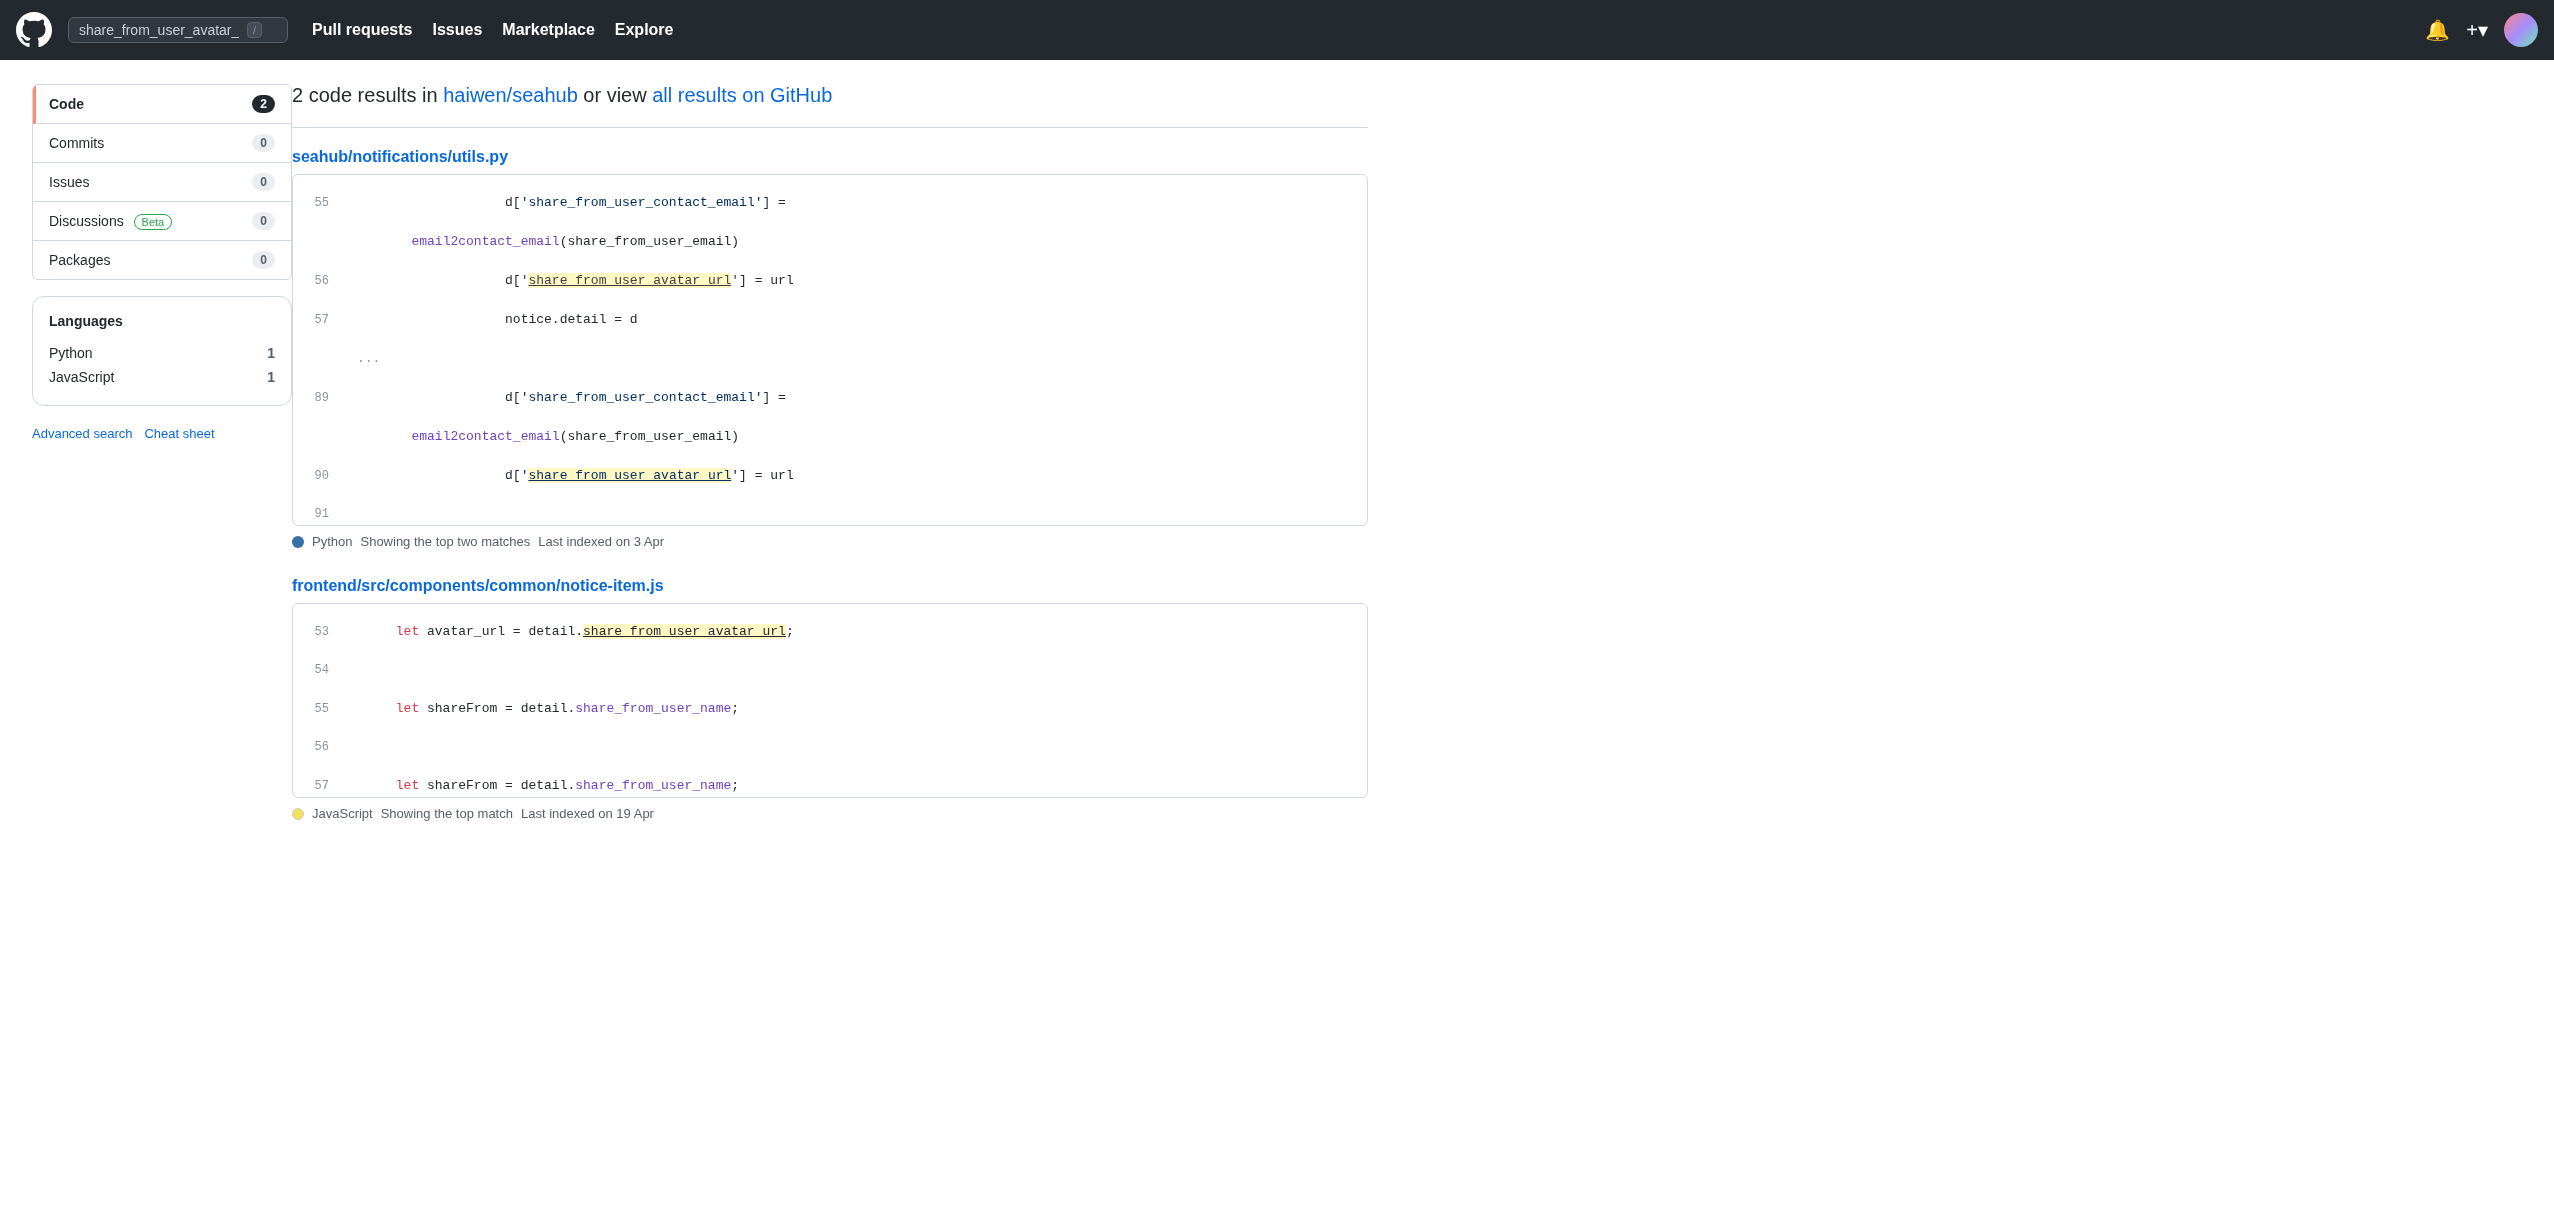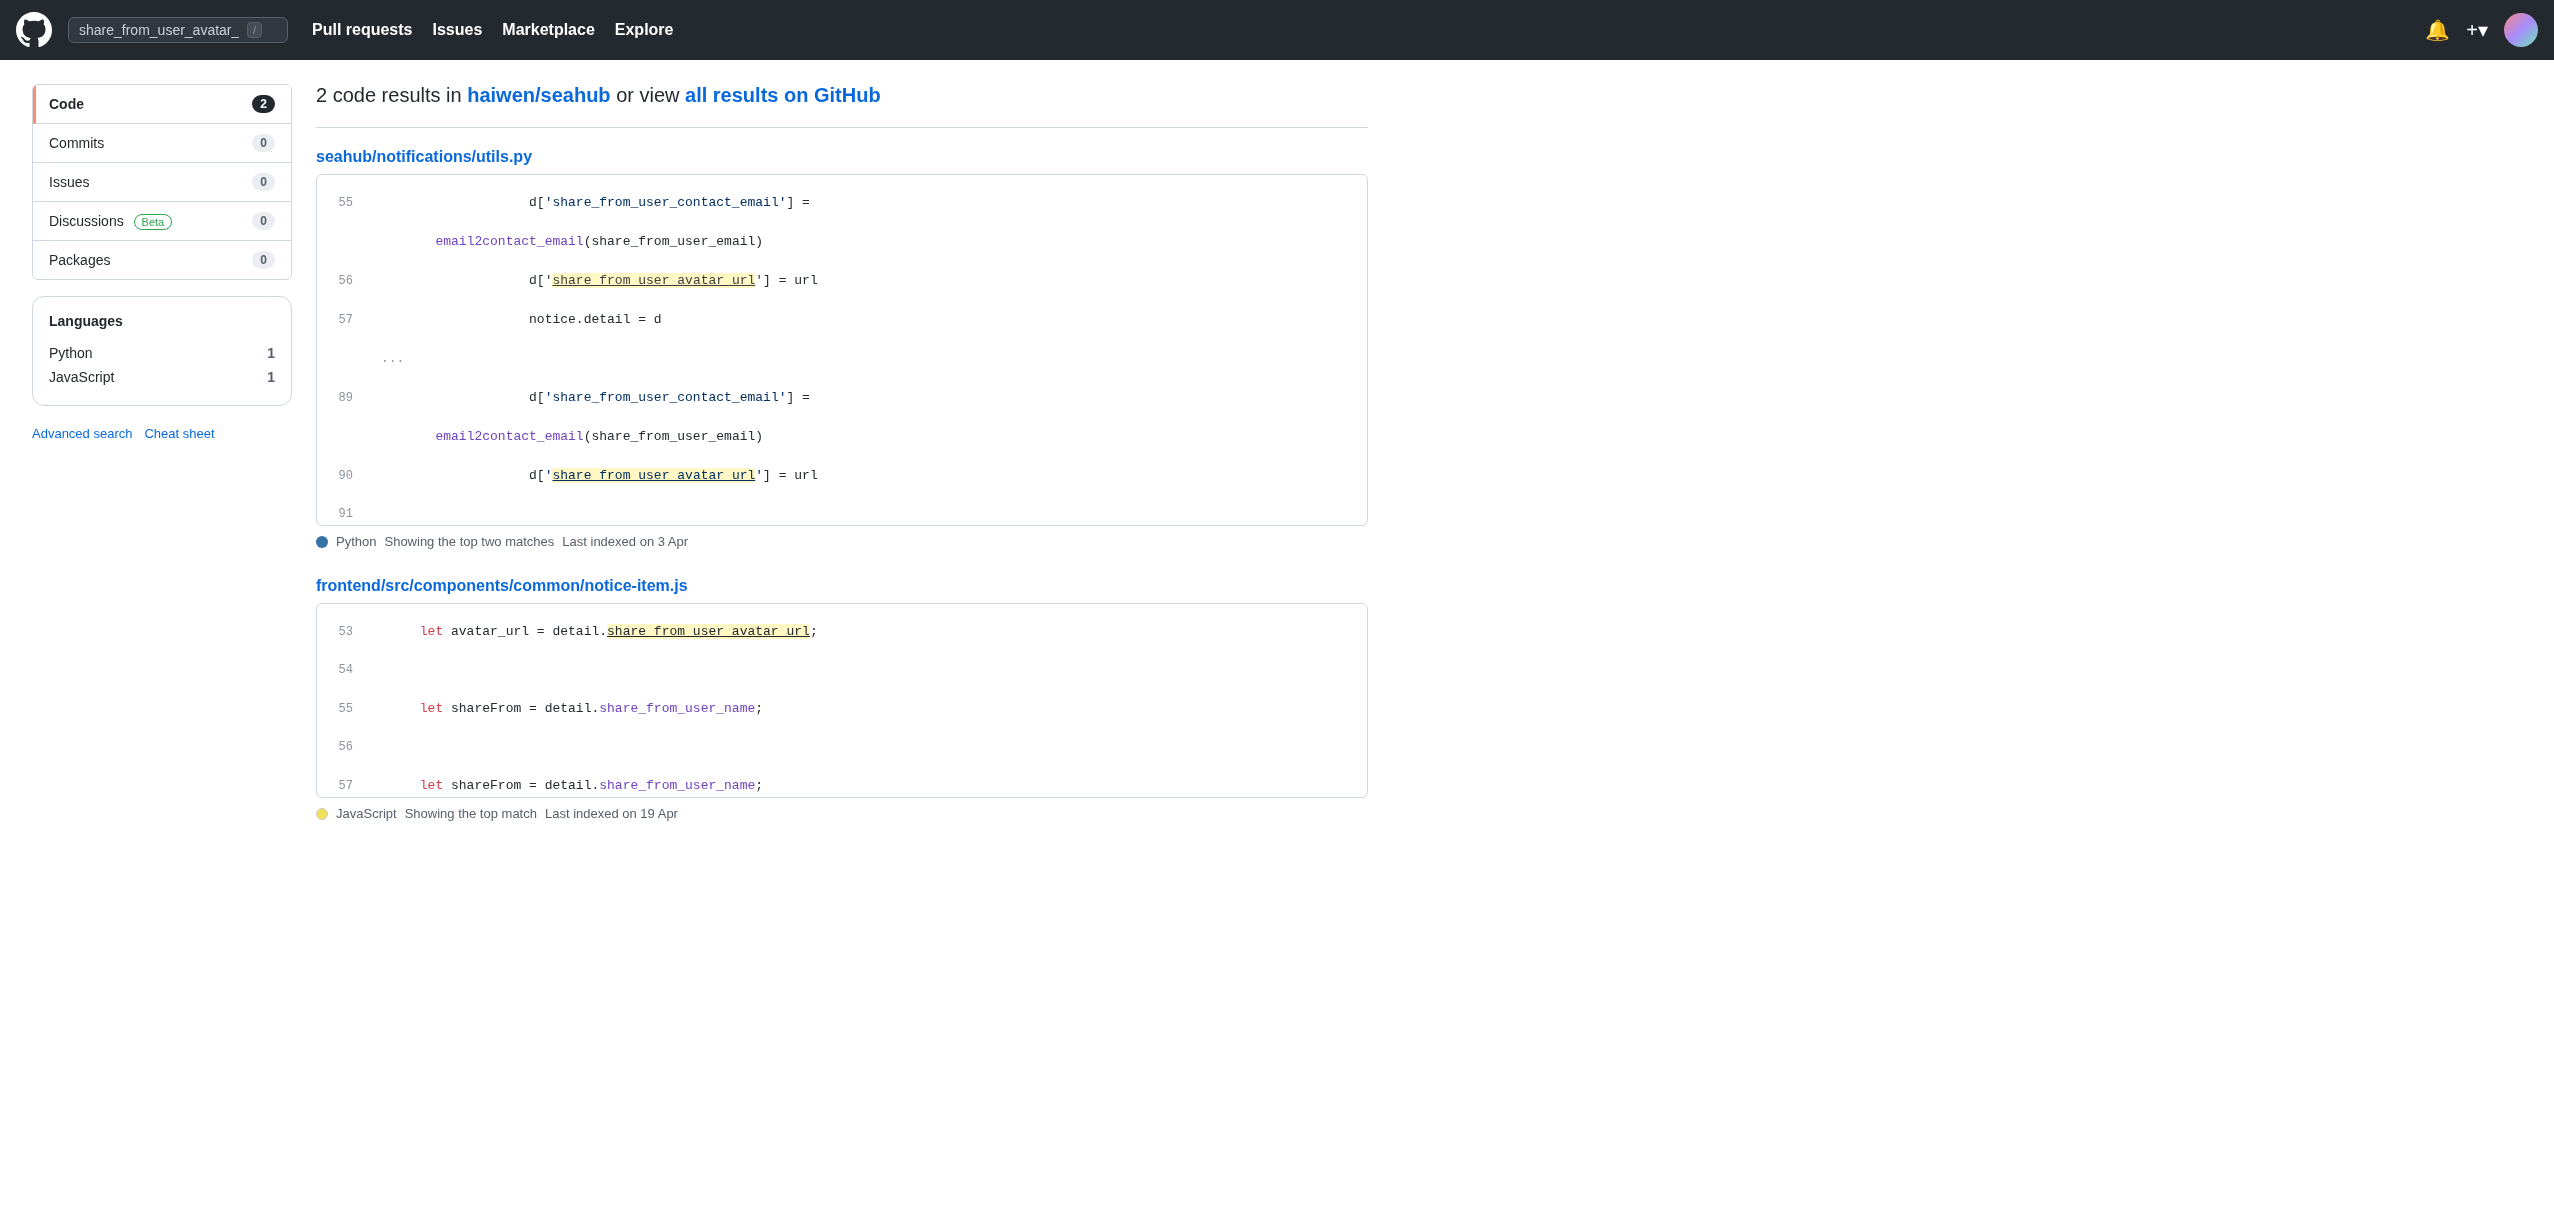--- a/index.html
+++ b/index.html
@@ -13,21 +13,21 @@
     .search-box input { background: transparent; border: none; outline: none; color: #c9d1d9; font-size: 14px; width: 160px; }
     .search-box input::placeholder { color: #8b949e; }
     .slash-badge { background: #444c56; color: #8b949e; border: 1px solid #57606a; border-radius: 4px; font-size: 11px; padding: 1px 5px; }
     .header-nav { display: flex; gap: 20px; margin-left: 8px; }
     .header-nav a { color: #fff; text-decoration: none; font-size: 16px; font-weight: 700; }
     .header-right { margin-left: auto; display: flex; align-items: center; gap: 16px; }
     .header-icon { color: #fff; font-size: 20px; cursor: pointer; }
     .avatar-circle { width: 34px; height: 34px; border-radius: 50%; background: linear-gradient(135deg, #f78a8a, #a78bfa, #6ee7b7); cursor: pointer; }
 
     
-    .page-container { display: flex; padding: 24px 32px; gap: 24px; max-width: 1400px; }
+    .page-container { display: flex; padding: 24px 32px; max-width: 1400px; }
 
     
     .sidebar { width: 260px; flex-shrink: 0; }
     .sidebar-section { border: 1px solid #d0d7de; border-radius: 6px; overflow: hidden; margin-bottom: 16px; }
     .sidebar-item { display: flex; align-items: center; justify-content: space-between; padding: 10px 16px; border-bottom: 1px solid #d0d7de; cursor: pointer; font-size: 14px; color: #24292f; text-decoration: none; }
     .sidebar-item:last-child { border-bottom: none; }
     .sidebar-item.active { border-left: 3px solid #fd8c73; background: #fff; font-weight: 600; padding-left: 13px; }
     .badge { background: #eaeef2; color: #57606a; border-radius: 20px; padding: 2px 8px; font-size: 12px; font-weight: 600; }
     .badge.dark { background: #24292f; color: #fff; }
     .beta-badge { border: 1px solid #2da44e; color: #2da44e; border-radius: 20px; padding: 1px 7px; font-size: 11px; font-weight: 500; margin-left: 6px; }
@@ -36,21 +36,21 @@
     .languages-section h3 { font-size: 14px; font-weight: 600; margin-bottom: 12px; }
     .lang-item { display: flex; align-items: center; justify-content: space-between; padding: 4px 0; font-size: 14px; color: #24292f; }
     .lang-item .count { font-weight: 600; color: #57606a; }
 
     .sidebar-links { display: flex; gap: 12px; padding: 4px 0; }
     .sidebar-links a { color: #0969da; text-decoration: none; font-size: 13px; }
 
     
     .main-content { flex: 1; }
     .results-header { font-size: 20px; font-weight: 400; margin-bottom: 20px; color: #24292f; }
-    .results-header a { color: #0969da; text-decoration: none; font-weight: 700; text-align: right; }
+    .results-header a { color: #0969da; text-decoration: none; font-weight: 400; text-align: right; }
     .results-header .gh-link { color: #0969da; text-decoration: none; }
     .divider { border: none; border-top: 1px solid #d0d7de; margin-bottom: 20px; }
 
     
     .code-result { margin-bottom: 28px; }
     .code-result-title { font-size: 16px; font-weight: 600; margin-bottom: 8px; }
     .code-result-title a { color: #0969da; text-decoration: none; }
     .code-block { border: 1px solid #d0d7de; border-radius: 6px; overflow: hidden; font-family: "SFMono-Regular", Consolas, "Liberation Mono", Menlo, monospace; font-size: 13px; background: #fff; }
     .code-row { display: flex; align-items: flex-end; padding: 2px 0; margin-top: 16px; }
     .line-num { color: #8b949e; padding: 2px 16px 2px 12px; min-width: 52px; text-align: right; user-select: none; font-size: 12px; flex-shrink: 0; }

